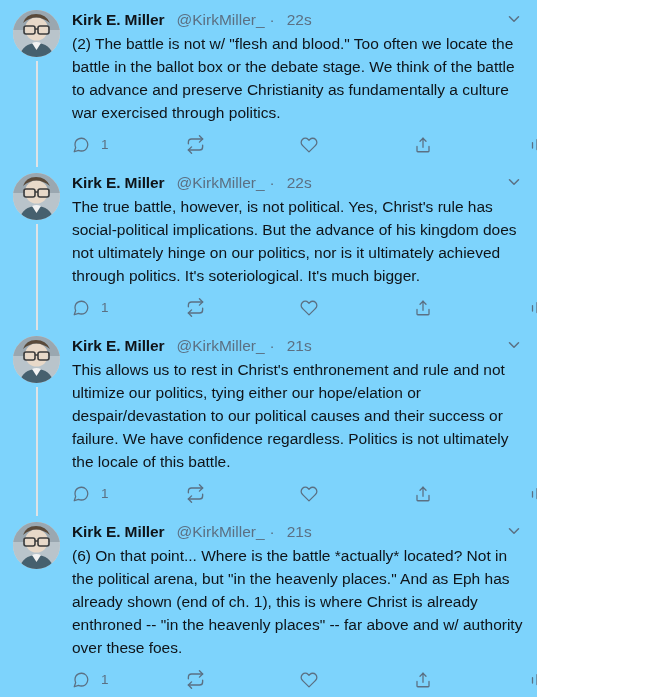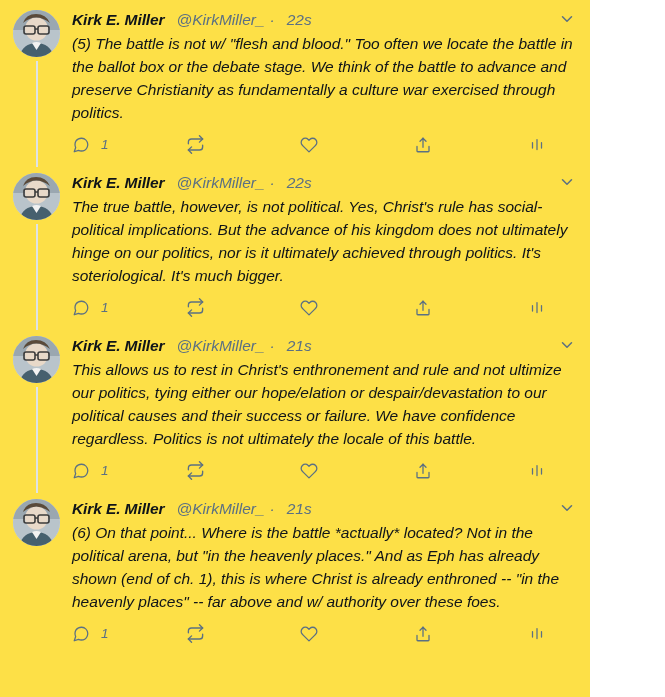--- a/index.html
+++ b/index.html
@@ -4,26 +4,25 @@
 <style>
   * { box-sizing: border-box; }
   html, body {
     margin: 0;
     padding: 0;
     background: #ffffff;
     font-family: "Liberation Sans", sans-serif;
     color: #0f1419;
   }
   #app {
-    width: 590px;
+    width: 537px;
     min-height: 697px;
-    background: #fde047;
+    background: #7dd3fc;
     position: relative;
     overflow: hidden;
-    font-style: italic;
   }
   .tweet {
     display: flex;
     padding: 10px 12px 0 12px;
     position: relative;
   }
   .avatar-col {
     width: 49px;
     flex: 0 0 49px;
     display: flex;
@@ -142,21 +141,21 @@
         <span class="name">Kirk E. Miller</span>
         <span class="handle">@KirkMiller_</span>
         <span class="dot">·</span>
         <span class="time">22s</span>
         <span class="caret">
           <svg width="18" height="18" viewBox="0 0 24 24" fill="none" stroke="#5b7083" stroke-width="2" stroke-linecap="round" stroke-linejoin="round">
               <polyline points="6 9 12 15 18 9"></polyline>
             </svg>
         </span>
       </div>
-      <div class="tweet-body"><div class="para">(5) The battle is not w/ "flesh and blood." Too often we locate the battle in the ballot box or the debate stage. We think of the battle to advance and preserve Christianity as fundamentally a culture war exercised through politics.</div></div>
+      <div class="tweet-body"><div class="para">(2) The battle is not w/ "flesh and blood." Too often we locate the battle in the ballot box or the debate stage. We think of the battle to advance and preserve Christianity as fundamentally a culture war exercised through politics.</div></div>
       <div class="actions">
         <div class="action">
           <span>
             <svg width="18" height="18" viewBox="0 0 24 24" fill="none" stroke="#5b7083" stroke-width="1.7" stroke-linecap="round" stroke-linejoin="round">
                 <path d="M21 11.5a8.38 8.38 0 0 1-.9 3.8 8.5 8.5 0 0 1-7.6 4.7 8.38 8.38 0 0 1-3.8-.9L3 21l1.9-5.7a8.38 8.38 0 0 1-.9-3.8 8.5 8.5 0 0 1 4.7-7.6 8.38 8.38 0 0 1 3.8-.9h.5a8.48 8.48 0 0 1 8 8v.5z"></path>
               </svg>
           </span>
           <span class="count">1</span>
         </div>
         <div class="action">

